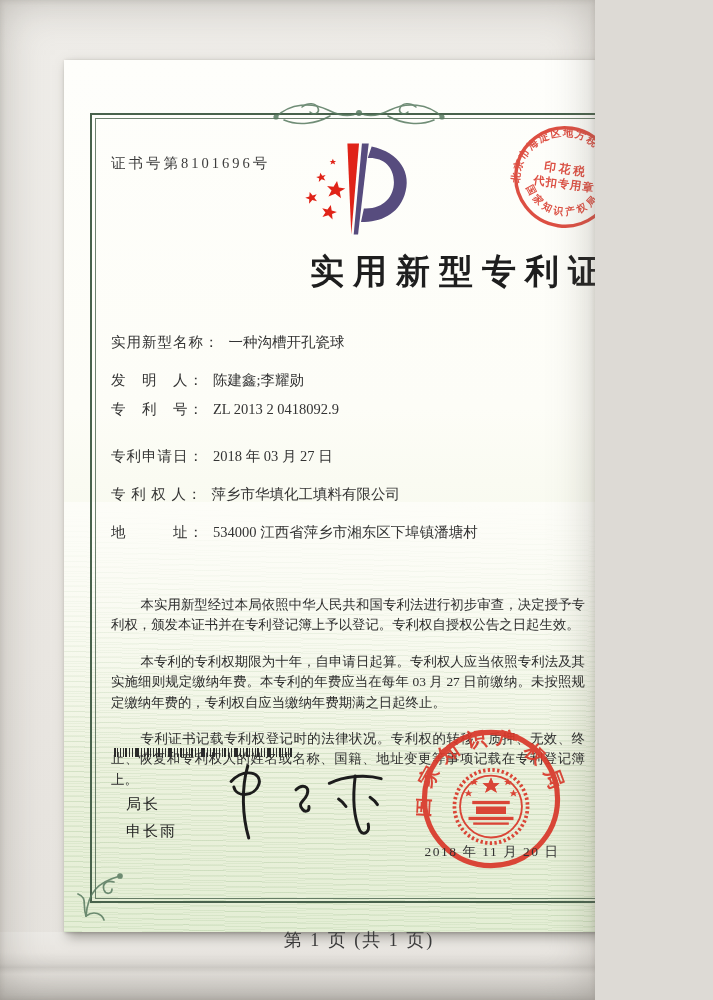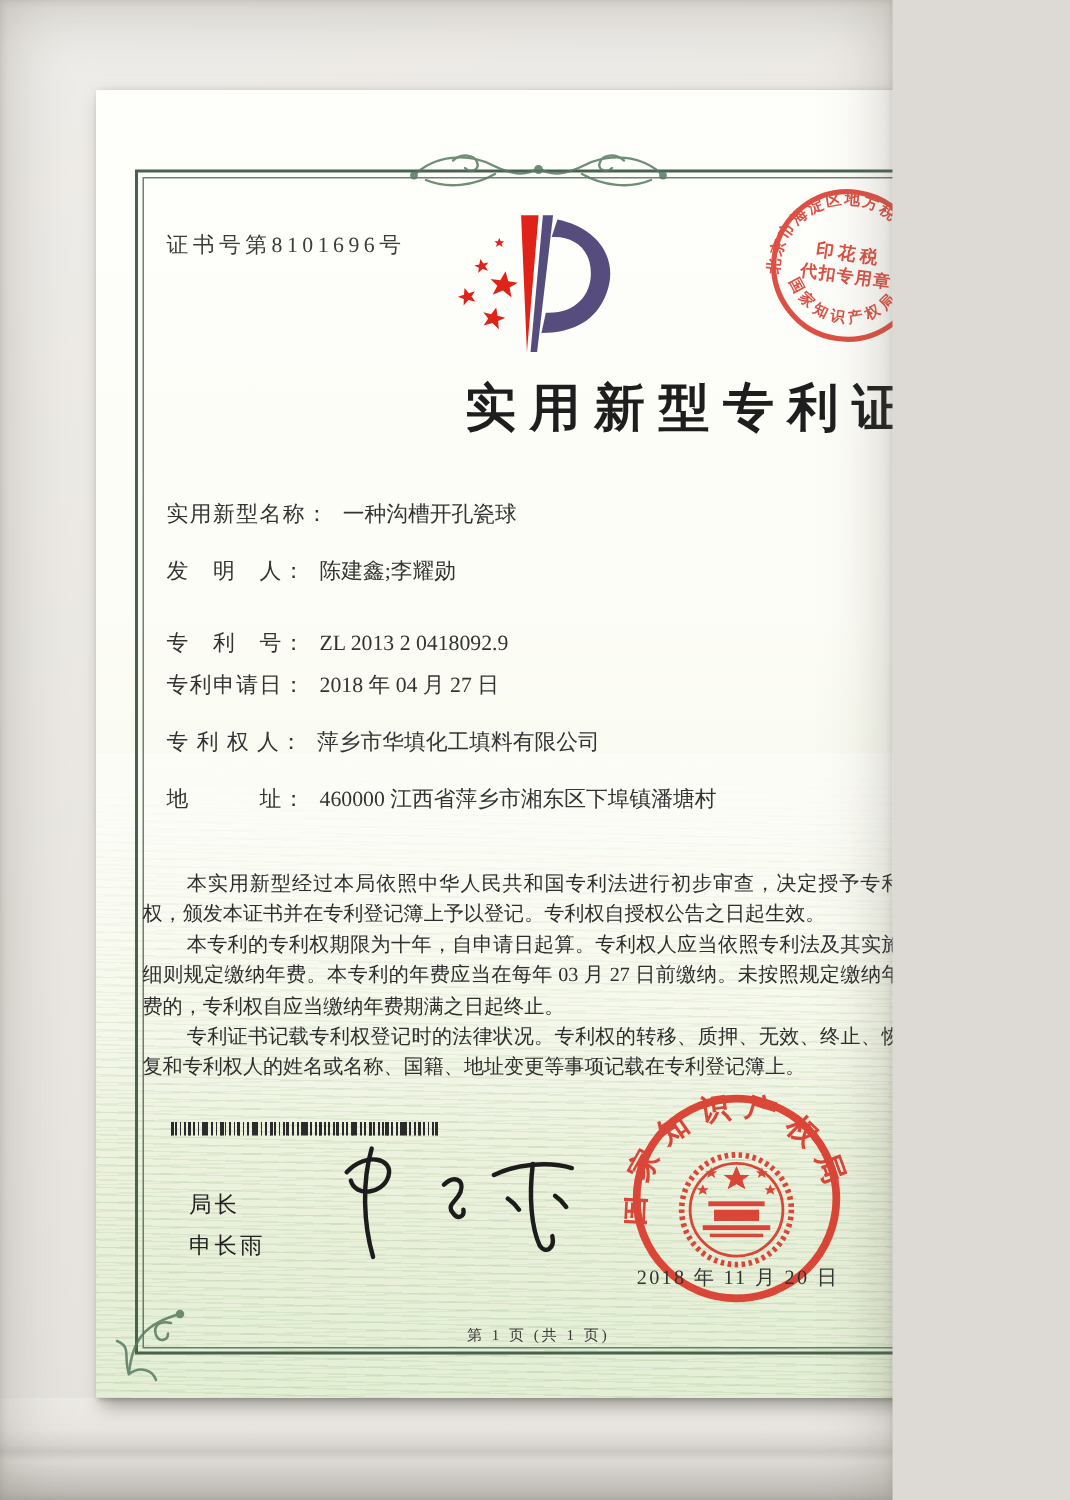--- a/index.html
+++ b/index.html
@@ -33,35 +33,35 @@
   .title { left:0; top:189px; width:100%; text-align:right; font-size:34px; font-weight:600;
            letter-spacing:9px; text-indent:9px; color:#1e1e1e; }
 
   .field { position:absolute; left:47px; font-size:14.5px; color:#333; white-space:nowrap; }
   .field .lab { letter-spacing:1px; margin-right:9px; }
   .pair2 { position:absolute; left:290px; top:0; white-space:nowrap; }
   .pair2 .lab { letter-spacing:1px; margin-right:9px; }
 
   .body-text { left:31px; top:519px; width:506px; font-size:13.4px; line-height:1.52;
            color:#2d2d2d; text-align:justify; }
-  .body-text p { text-indent:2.2em; margin:0; }
+  .body-text p { text-indent:2.2em; margin:16px; }
 
   .barcode { left:50px; top:688px; width:180px; height:9px;
            background:repeating-linear-gradient(90deg,#2b2b2b 0 1px, transparent 1px 3px),
                       repeating-linear-gradient(90deg,#2b2b2b 0 2px, transparent 2px 11px); }
 
   .director { left:62px; top:731px; font-size:15px; line-height:1.8; color:#222; letter-spacing:2px; }
   .signature-box { left:156px; top:698px; width:176px; height:84px; }
 
   .tax-stamp { left:442px; top:58px; width:118px; height:118px; opacity:.88; }
   .seal-box { left:352px; top:664px; width:150px; height:150px; opacity:.92; }
   .seal-date { left:346px; top:783px; width:164px; text-align:center; font-size:13.5px;
            color:#333; letter-spacing:1.5px; }
 
-  .footer-page { left:0; top:823px; width:100%; text-align:center; font-size:10px;
+  .footer-page { left:0; top:868px; width:100%; text-align:center; font-size:18px;
            color:#3a3a3a; letter-spacing:2px; }
 
   .orn { color:#587a60; }
   .orn-top { left:208px; top:39px; width:174px; height:30px; }
   .orn-bl { left:10px; top:812px; width:50px; height:50px; }
   .orn-br { left:530px; top:812px; width:50px; height:50px; transform:scaleX(-1); }
 
   svg text { font-family:"Liberation Serif","DejaVu Serif",serif; }
 </style>
 </head>
@@ -148,31 +148,31 @@
     </svg>
 
     <div class="abs title">实用新型专利证书</div>
 
     <div class="field" style="top:311px;">
       <span class="lab">发　明　人：</span><span class="val">陈建鑫;李耀勋</span>
     </div>
     <div class="field" style="top:273px;">
       <span class="lab">实用新型名称：</span><span class="val">一种沟槽开孔瓷球</span>
     </div>
-    <div class="field" style="top:359px;">
+    <div class="field" style="top:340px;">
       <span class="lab">专　利　号：</span><span class="val">ZL 2013 2 0418092.9</span>
     </div>
     <div class="field" style="top:387px;">
-      <span class="lab">专利申请日：</span><span class="val">2018 年 04 月 27 日</span>
+      <span class="lab">专利申请日：</span><span class="val">2018 年 03 月 27 日</span>
     </div>
     <div class="field" style="top:425px;">
       <span class="lab">专 利 权 人：</span><span class="val">萍乡市华填化工填料有限公司</span>
     </div>
     <div class="field" style="top:463px;">
-      <span class="lab">地　　　址：</span><span class="val">460000 江西省萍乡市湘东区下埠镇潘塘村</span>
+      <span class="lab">地　　　址：</span><span class="val">534000 江西省萍乡市湘东区下埠镇潘塘村</span>
     </div>
 
     <div class="abs body-text">
       <p>本实用新型经过本局依照中华人民共和国专利法进行初步审查，决定授予专利权，颁发本证书并在专利登记簿上予以登记。专利权自授权公告之日起生效。</p>
       <p>本专利的专利权期限为十年，自申请日起算。专利权人应当依照专利法及其实施细则规定缴纳年费。本专利的年费应当在每年 03 月 27 日前缴纳。未按照规定缴纳年费的，专利权自应当缴纳年费期满之日起终止。</p>
       <p>专利证书记载专利权登记时的法律状况。专利权的转移、质押、无效、终止、恢复和专利权人的姓名或名称、国籍、地址变更等事项记载在专利登记簿上。</p>
     </div>
 
     <div class="abs barcode"></div>
 

